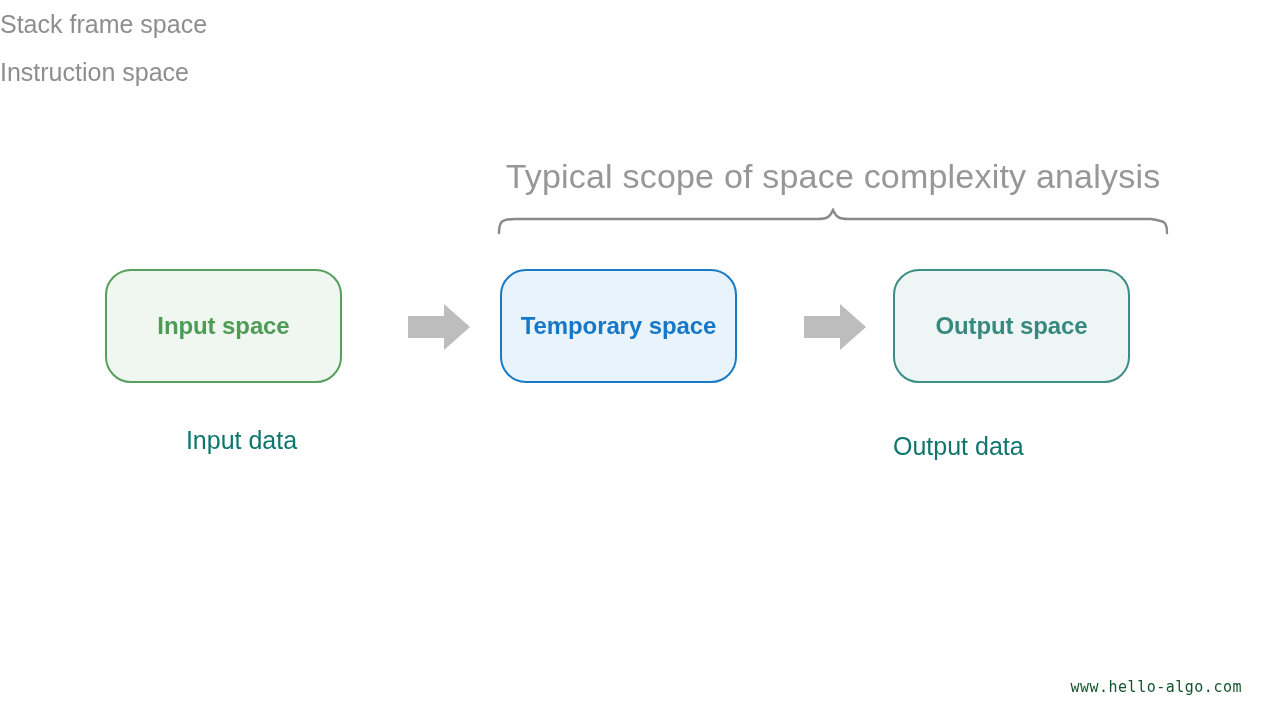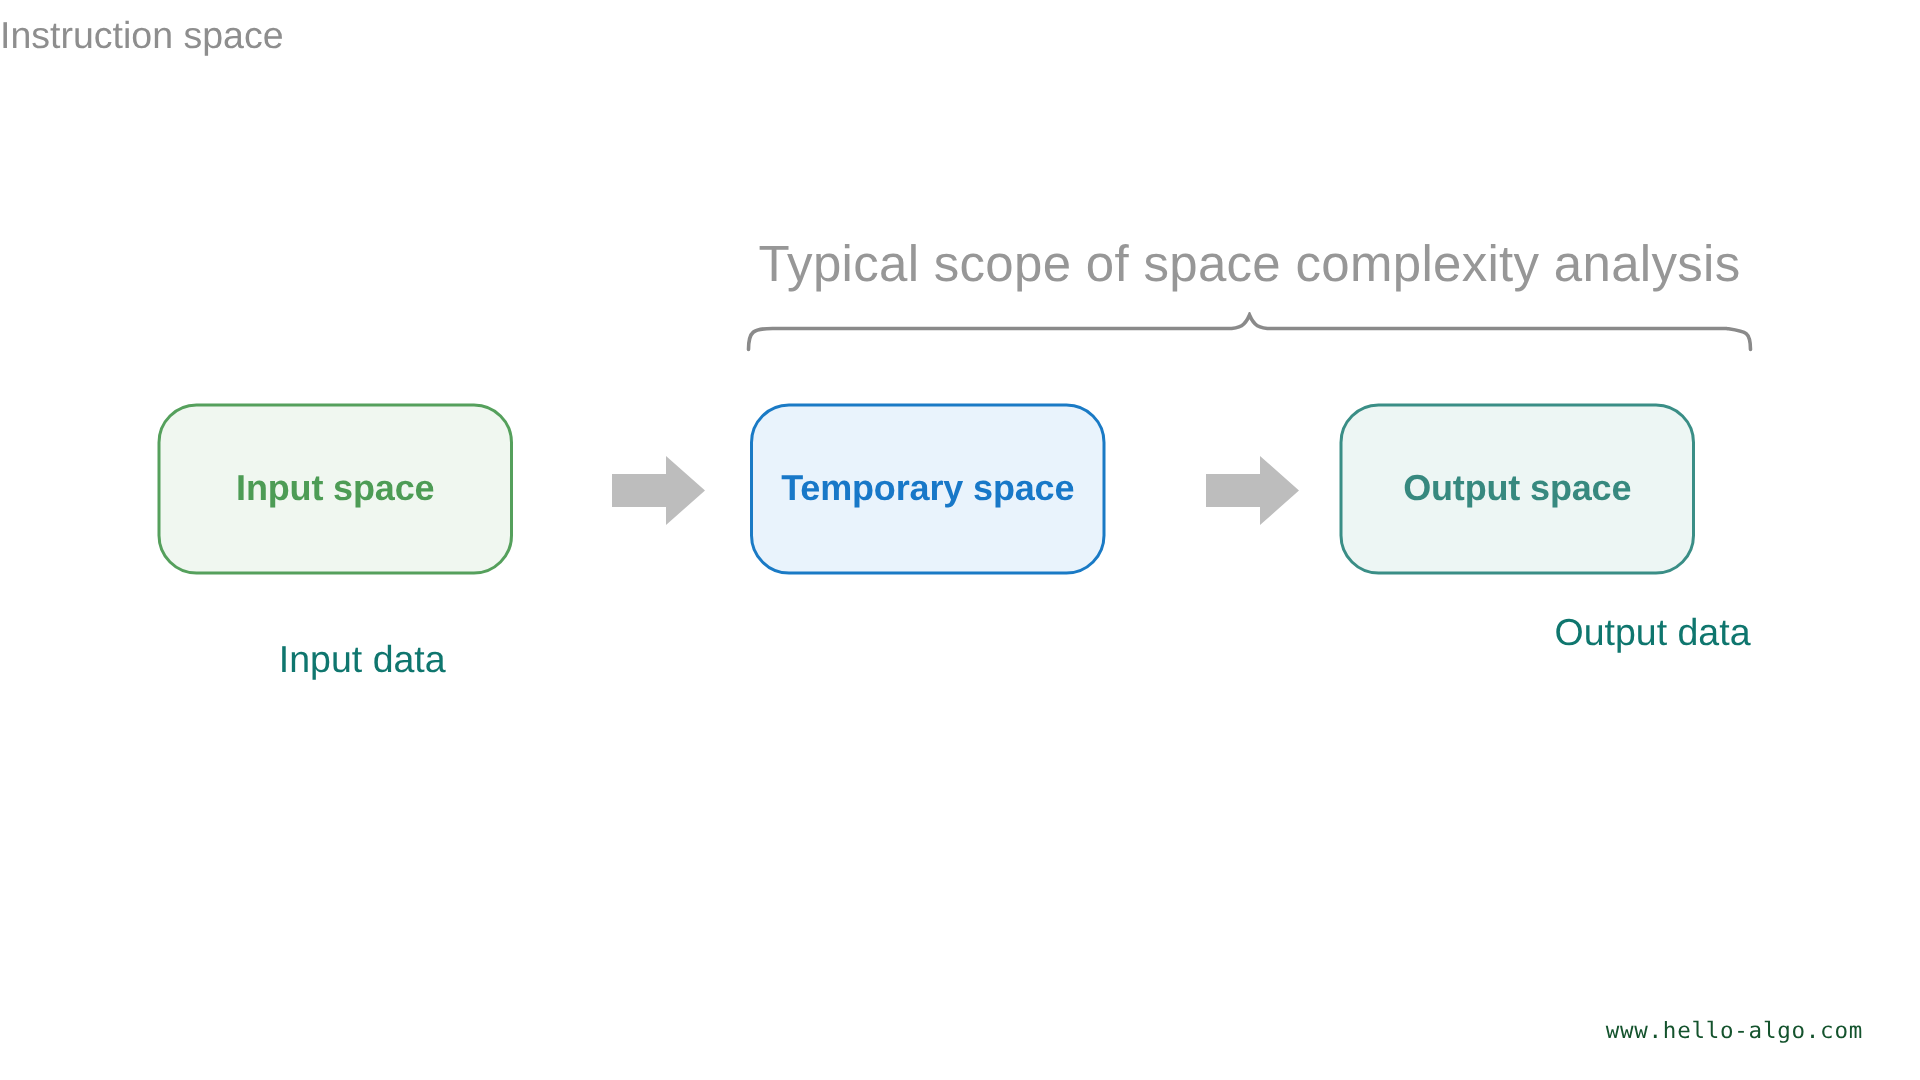--- a/index.html
+++ b/index.html
@@ -69,23 +69,23 @@
     font-size: 25px;
     font-weight: 400;
     color: #0f766e;
   }
   .sublabel-input {
     left: 105px; top: 426px;
     width: 273px;
     text-align: center;
   }
   .sublabel-output {
-    left: 893px; top: 408px;
+    left: 893px; top: 432px;
     width: 274px;
-    text-align: right;
+    text-align: left;
   }
   .sublabel-list {
     left: 533px; top: 416px;
     text-align: left;
   }
   .sublabel-list .sublabel-line {
     height: 48px;
     line-height: 48px;
     font-size: 25px;
     color: #8e8e8e;
@@ -127,20 +127,21 @@
     <polygon points="0,12 36,12 36,0 62,23 36,46 36,34 0,34" style="fill: rgb(189, 189, 189);"></polygon>
   </svg>
 
   <div class="space-box box-output" style="border-color: rgb(58, 142, 134); background-color: rgb(237, 246, 244);">
     <span class="box-label" style="color: rgb(55, 137, 127);">Output space</span>
   </div>
 
   <div class="sublabel sublabel-input">Input data</div>
 
   <div class="sublabel-list">
+    <div class="sublabel-line">Stack frame space</div>
     <div class="sublabel-line">Instruction space</div>
   </div>
 
   <div class="sublabel sublabel-output">Output data</div>
 
   <div class="watermark">www.hello-algo.com</div>
 
 </div>
 
 </body></html>

